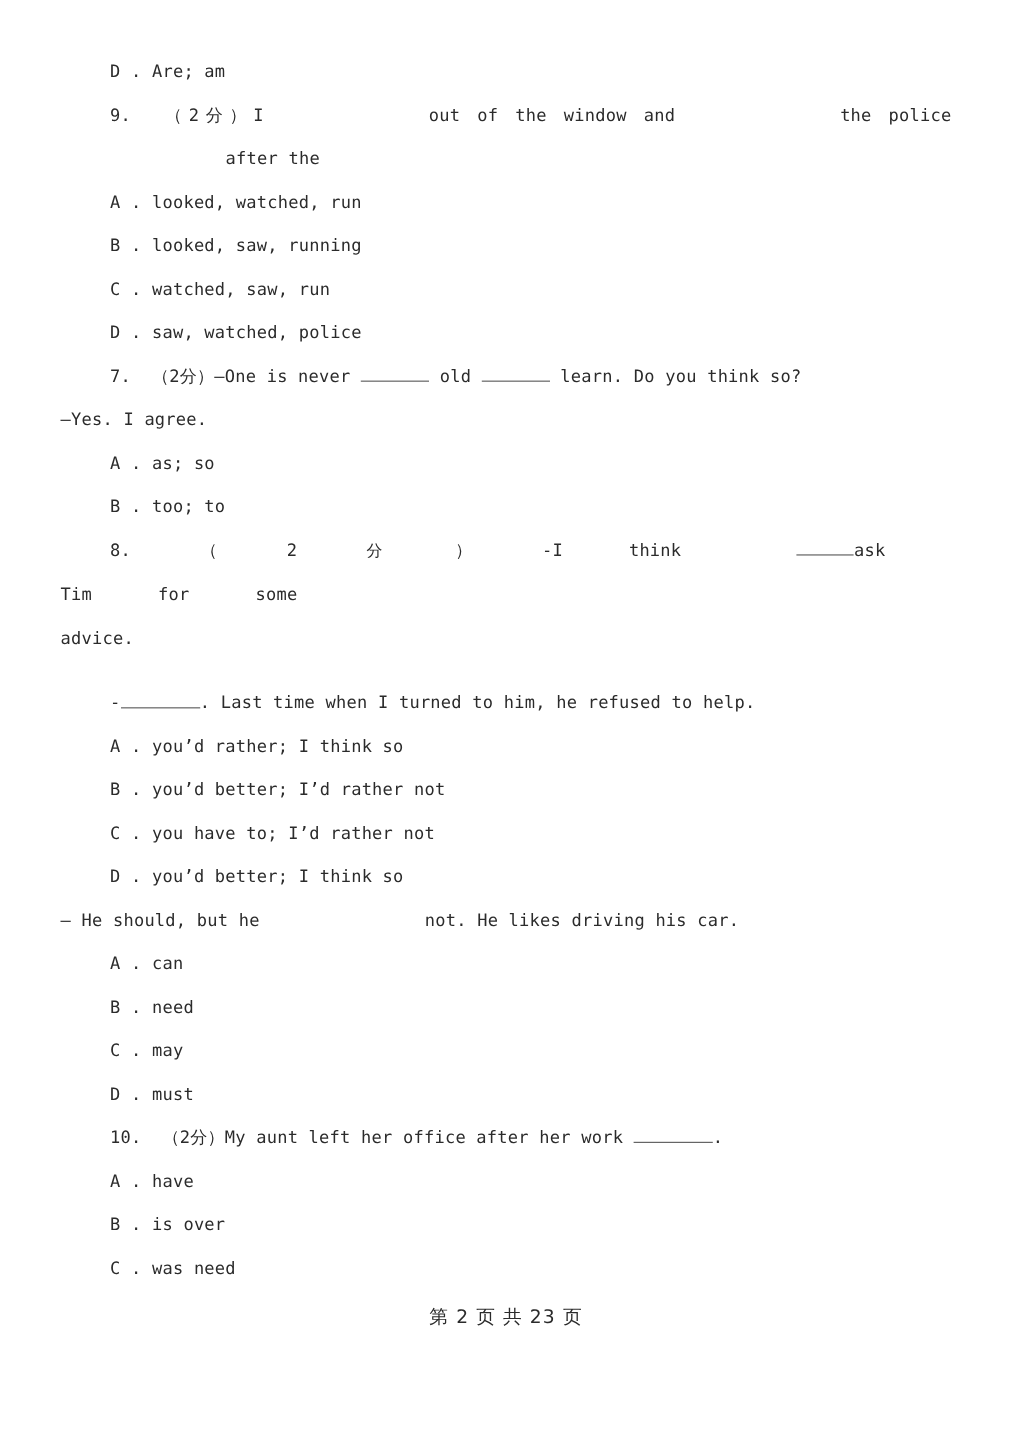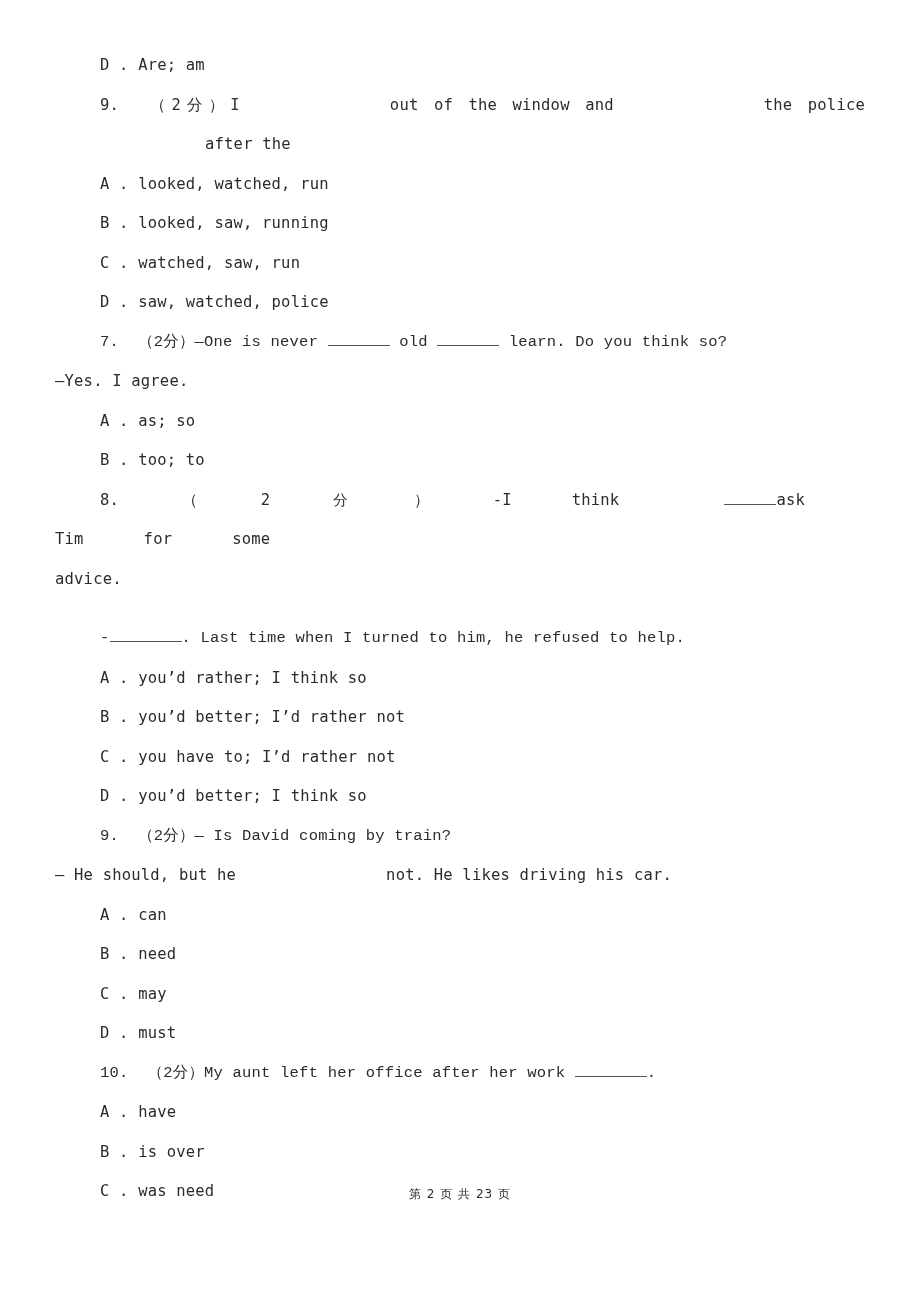--- a/index.html
+++ b/index.html
@@ -42,21 +42,20 @@
   }
 
   
   .option {
     text-indent: 45px;
   }
 
   
   .stem {
     text-indent: 45px;
-    font-family: Liberation Mono, monospace;
   }
 
   
   .stem-justify {
     text-align: justify;
     text-align-last: left;
     text-indent: 45px;
   }
 
   
@@ -87,21 +86,21 @@
   }
 
   .spacer-sm { height: 20px; }
 
   .footer {
     position: absolute;
     left: 0;
     top: 1186px;
     width: 920px;
     text-align: center;
-    font-size: 12px;
+    font-size: 17px;
     font-family: "DejaVu Sans", "Liberation Sans", sans-serif;
     color: #2b2b2b;
     letter-spacing: 1px;
   }
 </style>
 </head>
 <body>
 
 <div class="page">
   <div class="content">
@@ -126,21 +125,20 @@
 
     <div class="spacer-sm"></div>
 
     <p class="line stem"><span>-</span><span class="rule rule-lg"></span><span>. Last time when I turned to him, he refused to help.</span></p>
 
     <p class="line option">A . you’d rather; I think so</p>
     <p class="line option">B . you’d better; I’d rather not</p>
     <p class="line option">C . you have to; I’d rather not</p>
     <p class="line option">D . you’d better; I think so</p>
 
-    <p class="line stem">9.  （2分）— Is David coming by train?</p>
     <p class="line"><span>— He should, but he</span><span class="blank-gap-lg"></span><span>not. He likes driving his car.</span></p>
 
     <p class="line option">A . can</p>
     <p class="line option">B . need</p>
     <p class="line option">C . may</p>
     <p class="line option">D . must</p>
 
     <p class="line stem"><span>10.  （2分）My aunt left her office after her work </span><span class="rule rule-lg"></span><span>.</span></p>
 
     <p class="line option">A . have</p>

